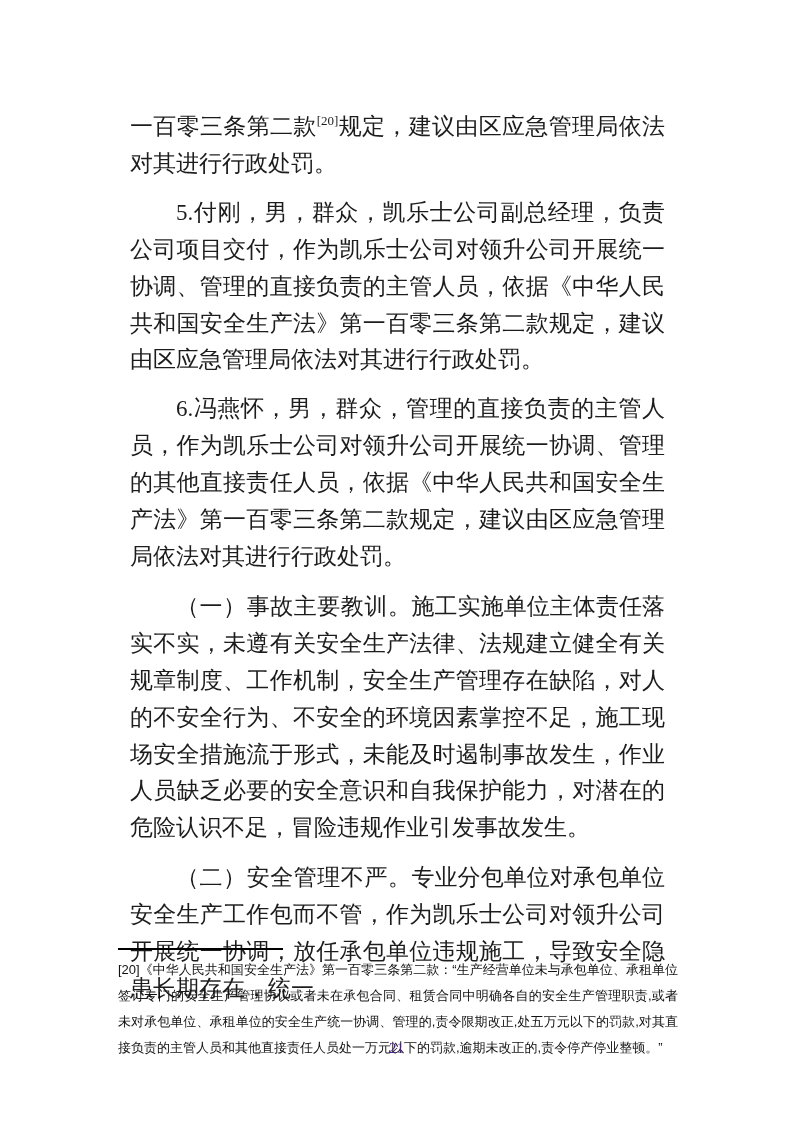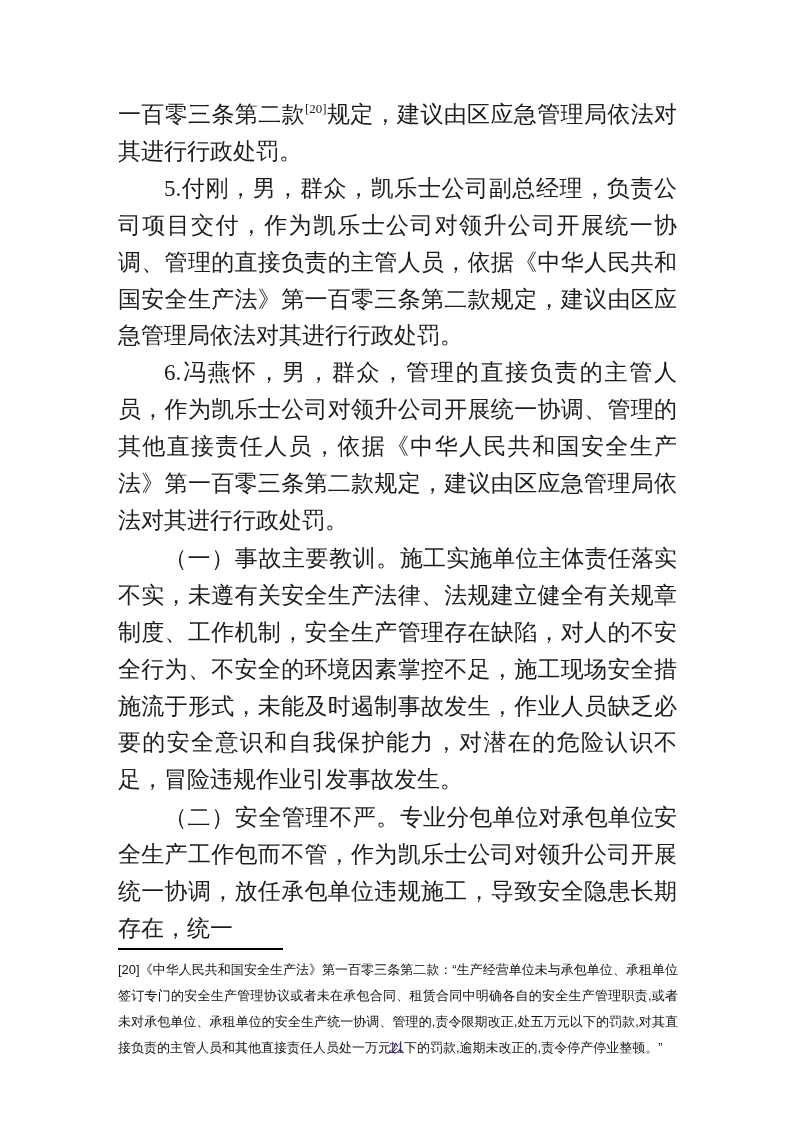--- a/index.html
+++ b/index.html
@@ -20,21 +20,21 @@
     position: absolute;
     left: 118px;
     width: 559px;
     top: 97px;
     font-size: 23px;
     line-height: 36.9px;
     text-align: justify;
     text-justify: inter-ideograph;
   }
   .para {
-    margin: 0;
+    margin: 12px;
     text-indent: 2em;
   }
   .para.no-indent {
     text-indent: 0;
   }
   .lead {
     font-weight: normal;
   }
   .hei {
     font-family: "Liberation Sans", "DejaVu Sans", sans-serif;

